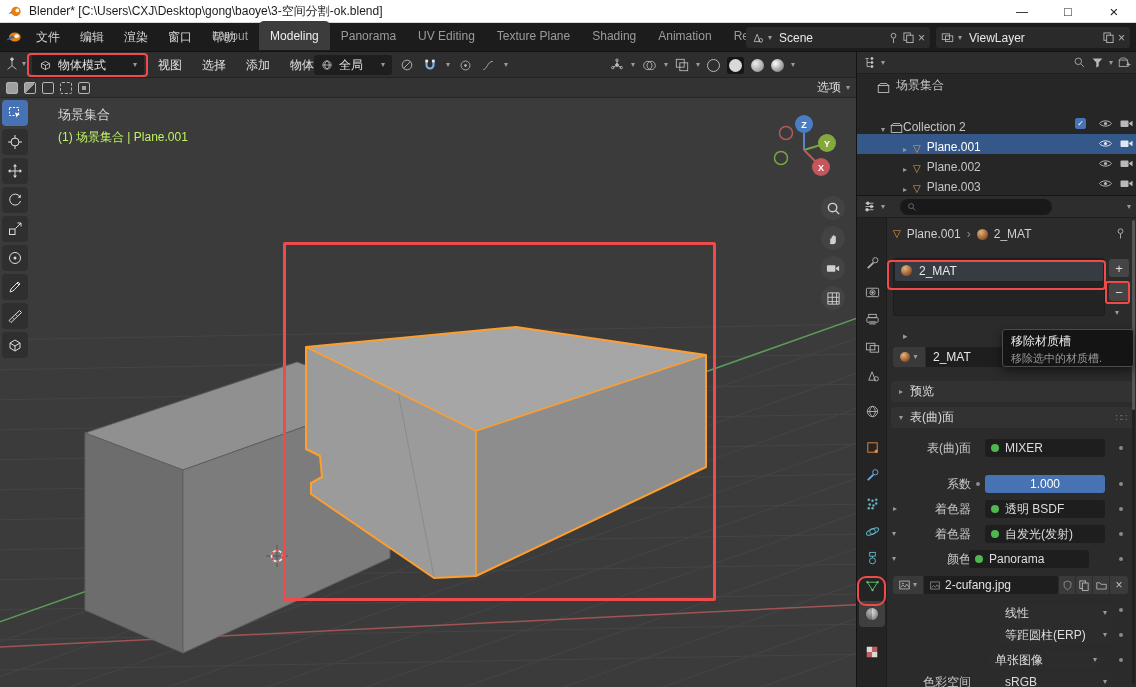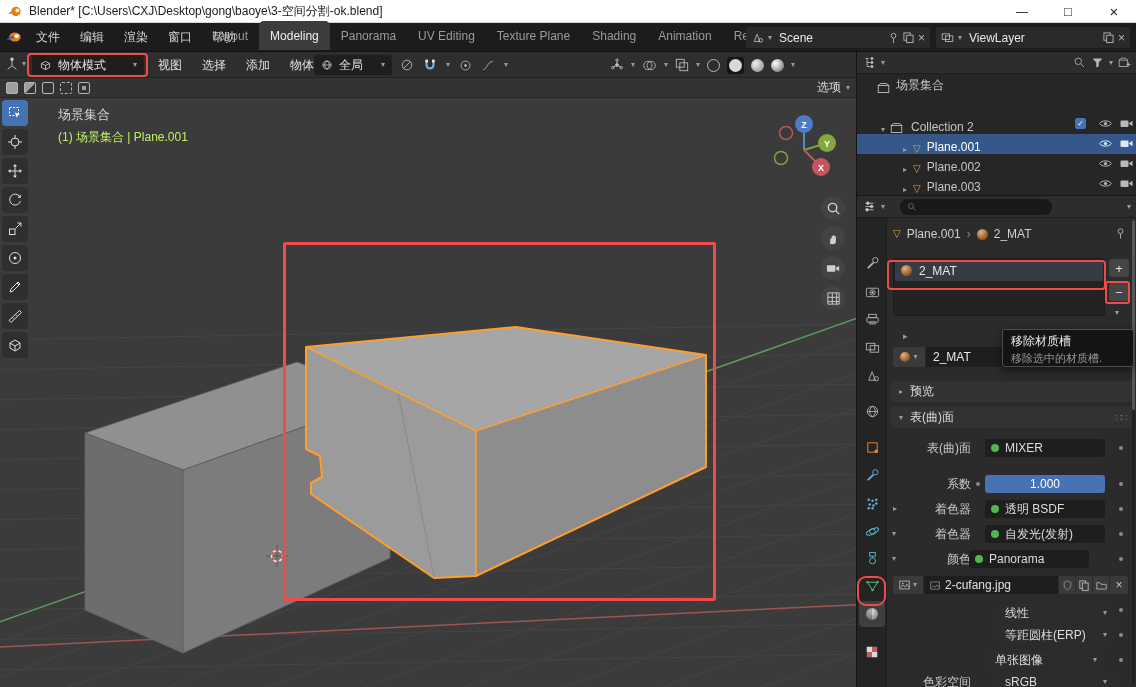--- a/index.html
+++ b/index.html
@@ -391,21 +391,21 @@
     <span style="margin-left:6px">场景集合</span>
   </div>
 
 
   <div class="ol-row" style="top:62px">
     <span class="caret" style="margin-left:24px">▾</span>
     <svg style="margin-left:5px" width="13" height="12" viewBox="0 0 16 14" stroke="#d0d0d0" fill="none">
         <rect x="1.5" y="4" width="13" height="8.5"></rect>
         <path d="M1.5 4L4 1.5h8L14.5 4"></path>
       </svg>
-    <span style="margin-left:8px">Collection 2</span>
+    <span style="margin-left:0">Collection 2</span>
     <span class="cb checked a" style="left:218px;top:4px">
         <span>✓</span>
       </span>
     <span class="a" style="left:242px;top:5px">
         <svg width="13" height="9" viewBox="0 0 13 9">
           <path d="M.5 4.5C3 1 10 1 12.5 4.5 10 8 3 8 .5 4.5Z" fill="none" stroke="#b8b8b8"></path>
           <circle cx="6.5" cy="4.5" r="1.6" fill="#b8b8b8"></circle>
         </svg>
       </span>
     <span class="a" style="left:263px;top:5px">

